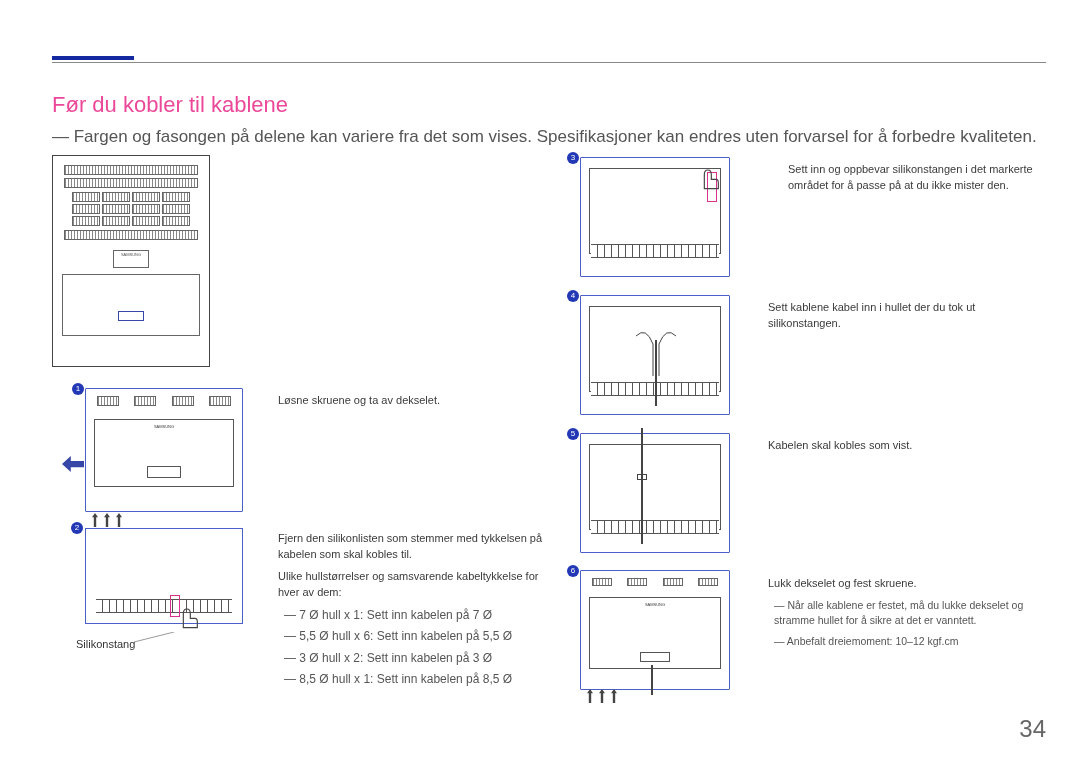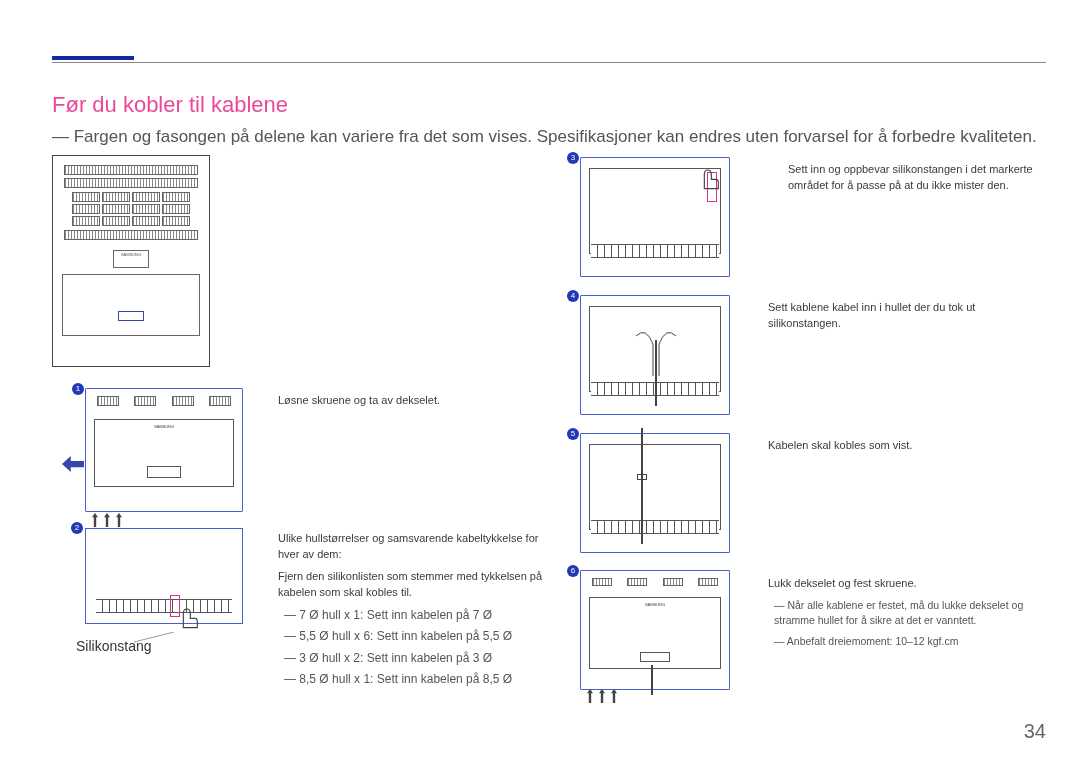--- a/index.html
+++ b/index.html
@@ -80,21 +80,21 @@
     color: #fff;
     font-size: 8px;
     line-height: 12px;
     text-align: center;
   }
   
   .s1 { top: 388px; left: 85px; width: 158px; height: 124px; }
   
   .s2 { top: 528px; left: 85px; width: 158px; height: 96px; border: none;}
   .s2 .panel { border:1.5px solid #4b5fc9; width:158px; height:96px; position:relative;}
-  .silikonstang-label { position:absolute; top:638px; left:76px; font-size:14px; color:#333;}
+  .silikonstang-label { position:absolute; top:638px; left:76px; font-size:11px; color:#333;}
   
   .s3 { top: 157px; left: 580px; width: 150px; height: 120px; }
   .s4 { top: 295px; left: 580px; width: 150px; height: 120px; }
   .s5 { top: 433px; left: 580px; width: 150px; height: 120px; }
   .s6 { top: 570px; left: 580px; width: 150px; height: 120px; }
 
   .step-text {
     position: absolute;
     font-size: 11px;
     color: #3a3a3a;
@@ -108,21 +108,21 @@
   .t3 { top: 162px; left: 788px; width:260px;}
   .t4 { top: 300px; left: 768px; width:260px;}
   .t5 { top: 438px; left: 768px; width:260px;}
   .t6 { top: 576px; left: 768px; width:260px;}
   .t6 .sub { font-size:10.5px; color:#555; margin-top:6px; margin-left:6px;}
 
   .page-num {
     position: absolute;
     bottom: 20px;
     right: 34px;
-    font-size: 20px;
+    font-size: 24px;
     color: #666;
     font-weight:300;
   }
 
   
   .panel-inner {
     width:100%; height:100%; position:relative;
   }
   .port-strip {
     position:absolute; bottom:10px; left:10px; right:10px; height:14px;
@@ -212,22 +212,22 @@
       </svg>
     <div style="position:absolute;bottom:24px;left:30px;font-size:6px;"></div>
   </div>
 </div>
 <div class="silikonstang-label">Silikonstang</div>
 <svg style="position:absolute;top:632px;left:134px;width:50px;height:20px;">
     <line x1="0" y1="10" x2="40" y2="0" stroke="#333" stroke-width="0.5"></line>
   </svg>
 
 <div class="step-text t2">
+  <p>Fjern den silikonlisten som stemmer med tykkelsen på kabelen som skal kobles til.</p>
   <p>Ulike hullstørrelser og samsvarende kabeltykkelse for hver av dem:</p>
-  <p>Fjern den silikonlisten som stemmer med tykkelsen på kabelen som skal kobles til.</p>
   <p class="sub dash">7 Ø hull x 1: Sett inn kabelen på 7 Ø</p>
   <p class="sub dash">5,5 Ø hull x 6: Sett inn kabelen på 5,5 Ø</p>
   <p class="sub dash">3 Ø hull x 2: Sett inn kabelen på 3 Ø</p>
   <p class="sub dash">8,5 Ø hull x 1: Sett inn kabelen på 8,5 Ø</p>
 </div>
 
 <div class="step-box s3">
   <span class="step-num">3</span>
   <div class="panel-inner">
     <div style="position:absolute;top:10px;left:8px;right:8px;bottom:22px;border:0.5px solid #555;"></div>

